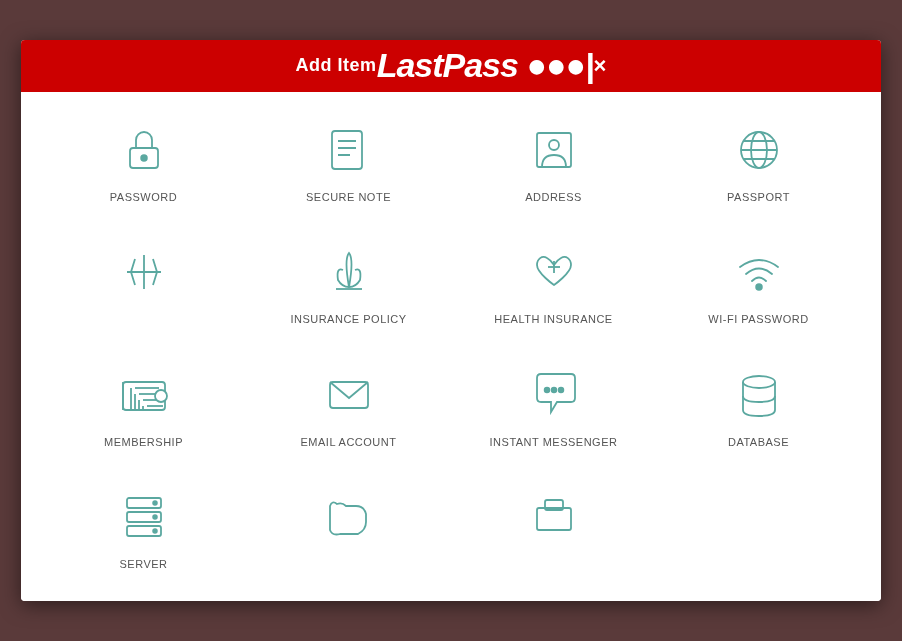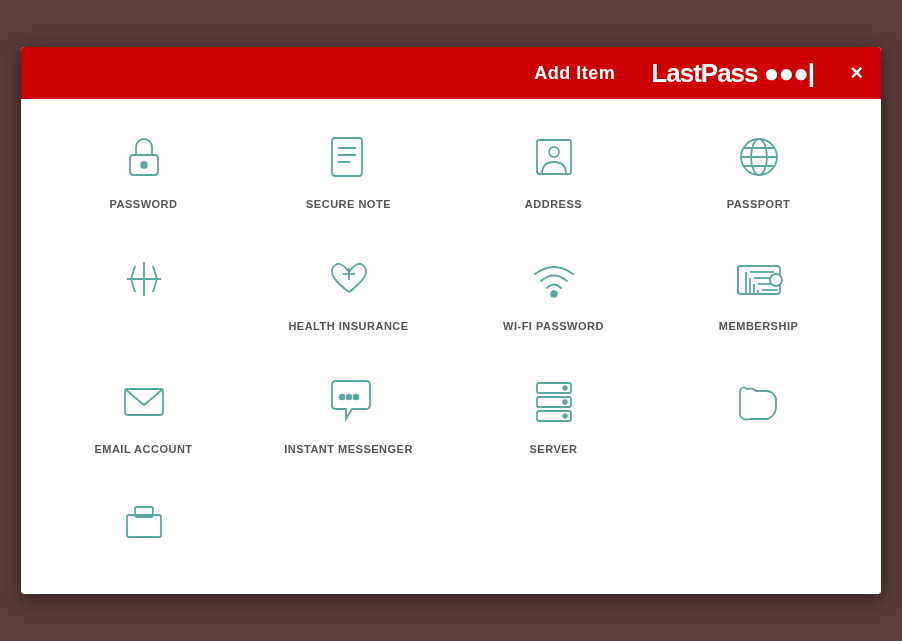--- a/index.html
+++ b/index.html
@@ -16,35 +16,35 @@
       background: #fff;
       border-radius: 4px;
       overflow: hidden;
       box-shadow: 0 4px 20px rgba(0,0,0,0.5);
     }
     .titlebar {
       background: #cc0000;
       color: #fff;
       display: flex;
       align-items: center;
-      justify-content: flex-end;
+      justify-content: center;
       padding: 12px 18px;
       height: 52px;
-      gap: 36px;
     }
     .titlebar-title {
       font-size: 18px;
       font-weight: bold;
       letter-spacing: 0.5px;
     }
     .titlebar-logo {
-      font-size: 26px;
+      font-size: 34px;
       font-weight: bold;
       letter-spacing: -1px;
       color: #fff;
+      font-style: italic;
     }
     .titlebar-close {
       font-size: 22px;
       cursor: pointer;
       color: #fff;
       font-weight: bold;
       line-height: 1;
       background: none;
       border: none;
     }
@@ -83,21 +83,21 @@
       stroke: #5ba8a0;
       fill: none;
       stroke-width: 1.5;
     }
     .item-label {
       font-size: 11px;
       color: #555;
       text-align: center;
       letter-spacing: 0.5px;
       text-transform: uppercase;
-      font-weight: 700;
+      font-weight: 400;
       line-height: 1.3;
     }
     
     .content::-webkit-scrollbar { width: 10px; }
     .content::-webkit-scrollbar-track { background: #f0f0f0; }
     .content::-webkit-scrollbar-thumb { background: #ccc; border-radius: 5px; }
   </style>
 </head>
 <body>
 
@@ -158,20 +158,31 @@
               <line x1="27" y1="10" x2="27" y2="44" stroke="#5ba8a0" stroke-width="1.8"></line>
               <line x1="10" y1="27" x2="44" y2="27" stroke="#5ba8a0" stroke-width="1.8"></line>
               <path d="M18 14 L14 27 L18 40" stroke="#5ba8a0" stroke-width="1.8" fill="none"></path>
               <path d="M36 14 L40 27 L36 40" stroke="#5ba8a0" stroke-width="1.8" fill="none"></path>
             </svg>
           </div>
         </div>
         <div class="item">
           <div class="item-icon">
             <svg viewBox="0 0 54 54">
+              <path d="M27 8 Q32 14 27 42 Q22 14 27 8z" stroke="#5ba8a0" stroke-width="1.8" fill="none"></path>
+              <line x1="14" y1="44" x2="40" y2="44" stroke="#5ba8a0" stroke-width="1.8"></line>
+              <path d="M21 25 Q14 22 16 35 Q20 42 27 42" stroke="#5ba8a0" stroke-width="1.8" fill="none"></path>
+              <path d="M33 25 Q40 22 38 35 Q34 42 27 42" stroke="#5ba8a0" stroke-width="1.8" fill="none"></path>
+            </svg>
+          </div>
+          <span class="item-label">INSURANCE POLICY</span>
+        </div>
+        <div class="item">
+          <div class="item-icon">
+            <svg viewBox="0 0 54 54">
               <path d="M27 40 C27 40 10 28 10 20 C10 14 15 10 20 13 C22 14 25 17 27 20 C29 17 32 14 34 13 C39 10 44 14 44 20 C44 28 27 40 27 40z" stroke="#5ba8a0" stroke-width="1.8" fill="none"></path>
               <line x1="21" y1="22" x2="33" y2="22" stroke="#5ba8a0" stroke-width="1.8"></line>
               <line x1="27" y1="16" x2="27" y2="28" stroke="#5ba8a0" stroke-width="1.8"></line>
             </svg>
           </div>
           <span class="item-label">HEALTH INSURANCE</span>
         </div>
         <div class="item">
           <div class="item-icon">
             <svg viewBox="0 0 54 54">
@@ -218,20 +229,30 @@
               <circle cx="20" cy="22" r="2.5" fill="#5ba8a0"></circle>
               <circle cx="27" cy="22" r="2.5" fill="#5ba8a0"></circle>
               <circle cx="34" cy="22" r="2.5" fill="#5ba8a0"></circle>
             </svg>
           </div>
           <span class="item-label">INSTANT MESSENGER</span>
         </div>
         <div class="item">
           <div class="item-icon">
             <svg viewBox="0 0 54 54">
+              <ellipse cx="27" cy="14" rx="16" ry="6" stroke="#5ba8a0" stroke-width="1.8" fill="none"></ellipse>
+              <path d="M11 14 L11 28 Q11 34 27 34 Q43 34 43 28 L43 14" stroke="#5ba8a0" stroke-width="1.8" fill="none"></path>
+              <path d="M11 28 L11 42 Q11 48 27 48 Q43 48 43 42 L43 28" stroke="#5ba8a0" stroke-width="1.8" fill="none"></path>
+            </svg>
+          </div>
+          <span class="item-label">DATABASE</span>
+        </div>
+        <div class="item">
+          <div class="item-icon">
+            <svg viewBox="0 0 54 54">
               <rect x="10" y="8" width="34" height="10" rx="2" stroke="#5ba8a0" stroke-width="1.8" fill="none"></rect>
               <rect x="10" y="22" width="34" height="10" rx="2" stroke="#5ba8a0" stroke-width="1.8" fill="none"></rect>
               <rect x="10" y="36" width="34" height="10" rx="2" stroke="#5ba8a0" stroke-width="1.8" fill="none"></rect>
               <circle cx="38" cy="13" r="2" fill="#5ba8a0"></circle>
               <circle cx="38" cy="27" r="2" fill="#5ba8a0"></circle>
               <circle cx="38" cy="41" r="2" fill="#5ba8a0"></circle>
             </svg>
           </div>
           <span class="item-label">SERVER</span>
         </div>

